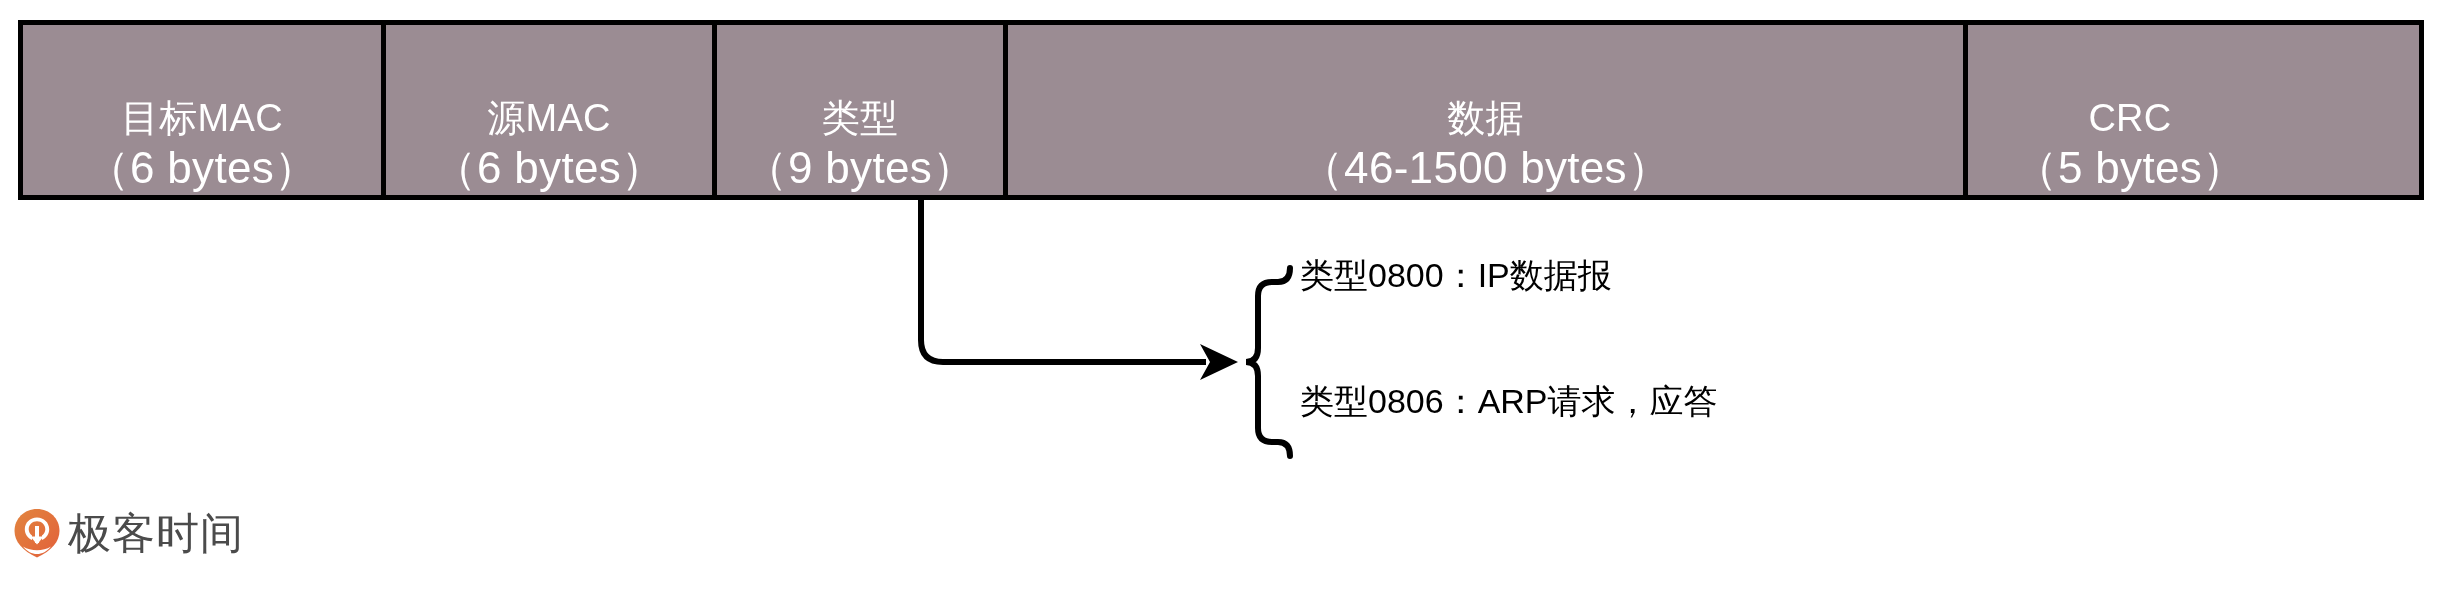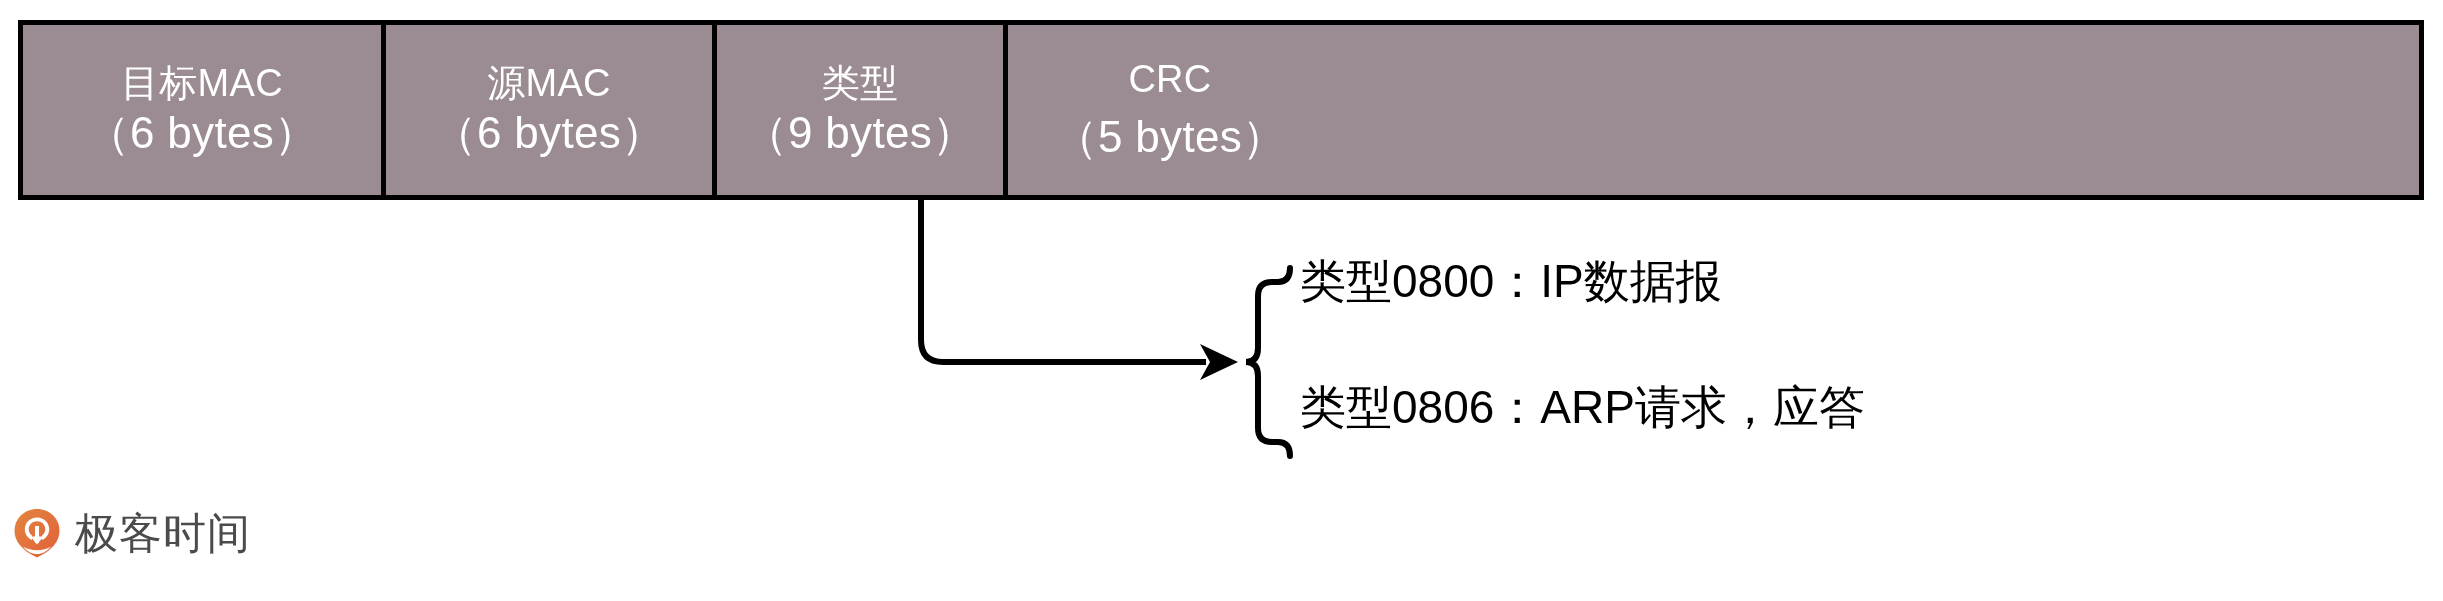--- a/index.html
+++ b/index.html
@@ -30,21 +30,21 @@
     border: 5px solid #000000;
     display: flex;
     background: #9b8c93;
   }
   .frame-cell {
     position: relative;
     background: #9b8c93;
     display: flex;
     flex-direction: column;
     align-items: center;
-    justify-content: center;
+    justify-content: flex-end;
     box-sizing: border-box;
     border-right: 5px solid #000000;
     color: #ffffff;
     text-align: center;
     line-height: 1.22;
   }
   .frame-cell:last-child { border-right: none; }
   .frame-cell .cell-name {
     font-size: 38px;
     letter-spacing: 0.3px;
@@ -62,36 +62,36 @@
     left: 0;
     top: 0;
     width: 2443px;
     height: 601px;
     pointer-events: none;
   }
 
   
   .annotation {
     position: absolute;
-    font-size: 46px;
+    font-size: 34px;
     color: #000000;
     white-space: nowrap;
     line-height: 1;
   }
   #annotation-0 { left: 1300px; top: 258px; }
   #annotation-1 { left: 1300px; top: 384px; }
 
   
   #logo {
     position: absolute;
     left: 14px;
     top: 508px;
     display: flex;
     align-items: center;
-    gap: 15px;
+    gap: 8px;
   }
   #logo-mark { width: 46px; height: 50px; display: block; }
   #logo-text {
     font-size: 43px;
     color: #4b4b4b;
     letter-spacing: 1px;
     line-height: 1;
     font-weight: 500;
   }
 </style>
@@ -110,22 +110,26 @@
     <div class="frame-cell" style="width:331px;">
       <span class="cell-name">源MAC</span>
       <span class="cell-size">（6 bytes）</span>
     </div>
 
     <div class="frame-cell" style="width:291px;">
       <span class="cell-name">类型</span>
       <span class="cell-size">（9 bytes）</span>
     </div>
 
+    <div class="frame-cell" style="width:960px;">
+      <span class="cell-name">数据</span>
+      <span class="cell-size">（46-1500 bytes）</span>
+    </div>
 
-    <div class="frame-cell" style="width:324px;gap:8px;">
+    <div class="frame-cell" style="width:324px;">
       <span class="cell-name">CRC</span>
       <span class="cell-size">（5 bytes）</span>
     </div>
 
   </div>
 
   <svg id="connector-layer" viewBox="0 0 2443 601">
 
     <path d="M 921 200 L 921 340 Q 921 362 943 362 L 1206 362" fill="none" stroke="#000000" stroke-width="6"></path>
 

